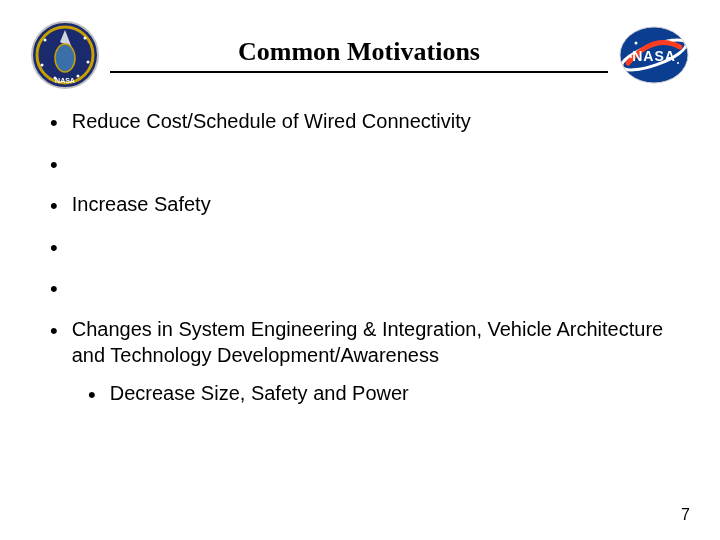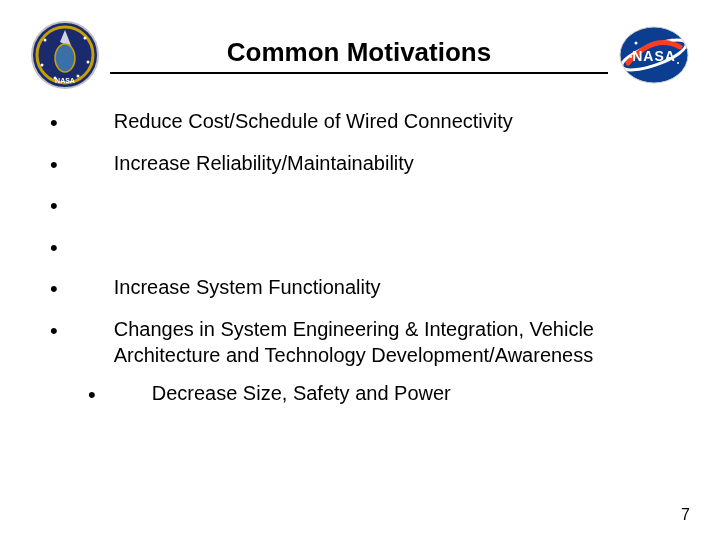--- a/index.html
+++ b/index.html
@@ -45,21 +45,21 @@
     .title-container {
       flex: 1;
       text-align: center;
       padding: 0 10px;
     }
 
     .slide-title {
       font-size: 26px;
       font-weight: bold;
       color: #000000;
-      font-family: Liberation Sans, sans-serif;
+      font-family: Liberation Serif, serif;
     }
 
     .title-underline {
       height: 2px;
       background: #000000;
       margin-top: 4px;
       width: 100%;
     }
 
     
@@ -87,21 +87,20 @@
     .bullet-list li .bullet-dot {
       font-size: 22px;
       margin-right: 14px;
       margin-top: 1px;
       flex-shrink: 0;
       color: #000000;
     }
 
     .bullet-list li .bullet-text {
       flex: 1;
-      margin-left: 42px;
     }
 
     .bullet-list li.sub-item {
       margin-left: 38px;
       margin-bottom: 10px;
     }
 
     
     .page-number {
       position: absolute;
@@ -181,34 +180,33 @@
   <div class="content">
     <ul class="bullet-list">
 
       <li>
         <span class="bullet-dot">•</span>
         <span class="bullet-text">Reduce Cost/Schedule of Wired Connectivity</span>
       </li>
 
       <li>
         <span class="bullet-dot">•</span>
-        <span class="bullet-text">Increase Reliability/Maintainability</span>
-      </li>
-
-      <li>
-        <span class="bullet-dot">•</span>
-      </li>
-
-      <li>
-        <span class="bullet-dot">•</span>
-      </li>
-
-      <li>
-        <span class="bullet-dot">•</span>
-        <span class="bullet-text">Increase System Functionality</span>
+      </li>
+
+      <li>
+        <span class="bullet-dot">•</span>
+        <span class="bullet-text">Increase Safety</span>
+      </li>
+
+      <li>
+        <span class="bullet-dot">•</span>
+      </li>
+
+      <li>
+        <span class="bullet-dot">•</span>
       </li>
 
       <li>
         <span class="bullet-dot">•</span>
         <span class="bullet-text">Changes in System Engineering &amp; Integration, Vehicle Architecture and Technology Development/Awareness</span>
       </li>
 
       <li class="sub-item">
         <span class="bullet-dot">•</span>
         <span class="bullet-text">Decrease Size, Safety and Power</span>

